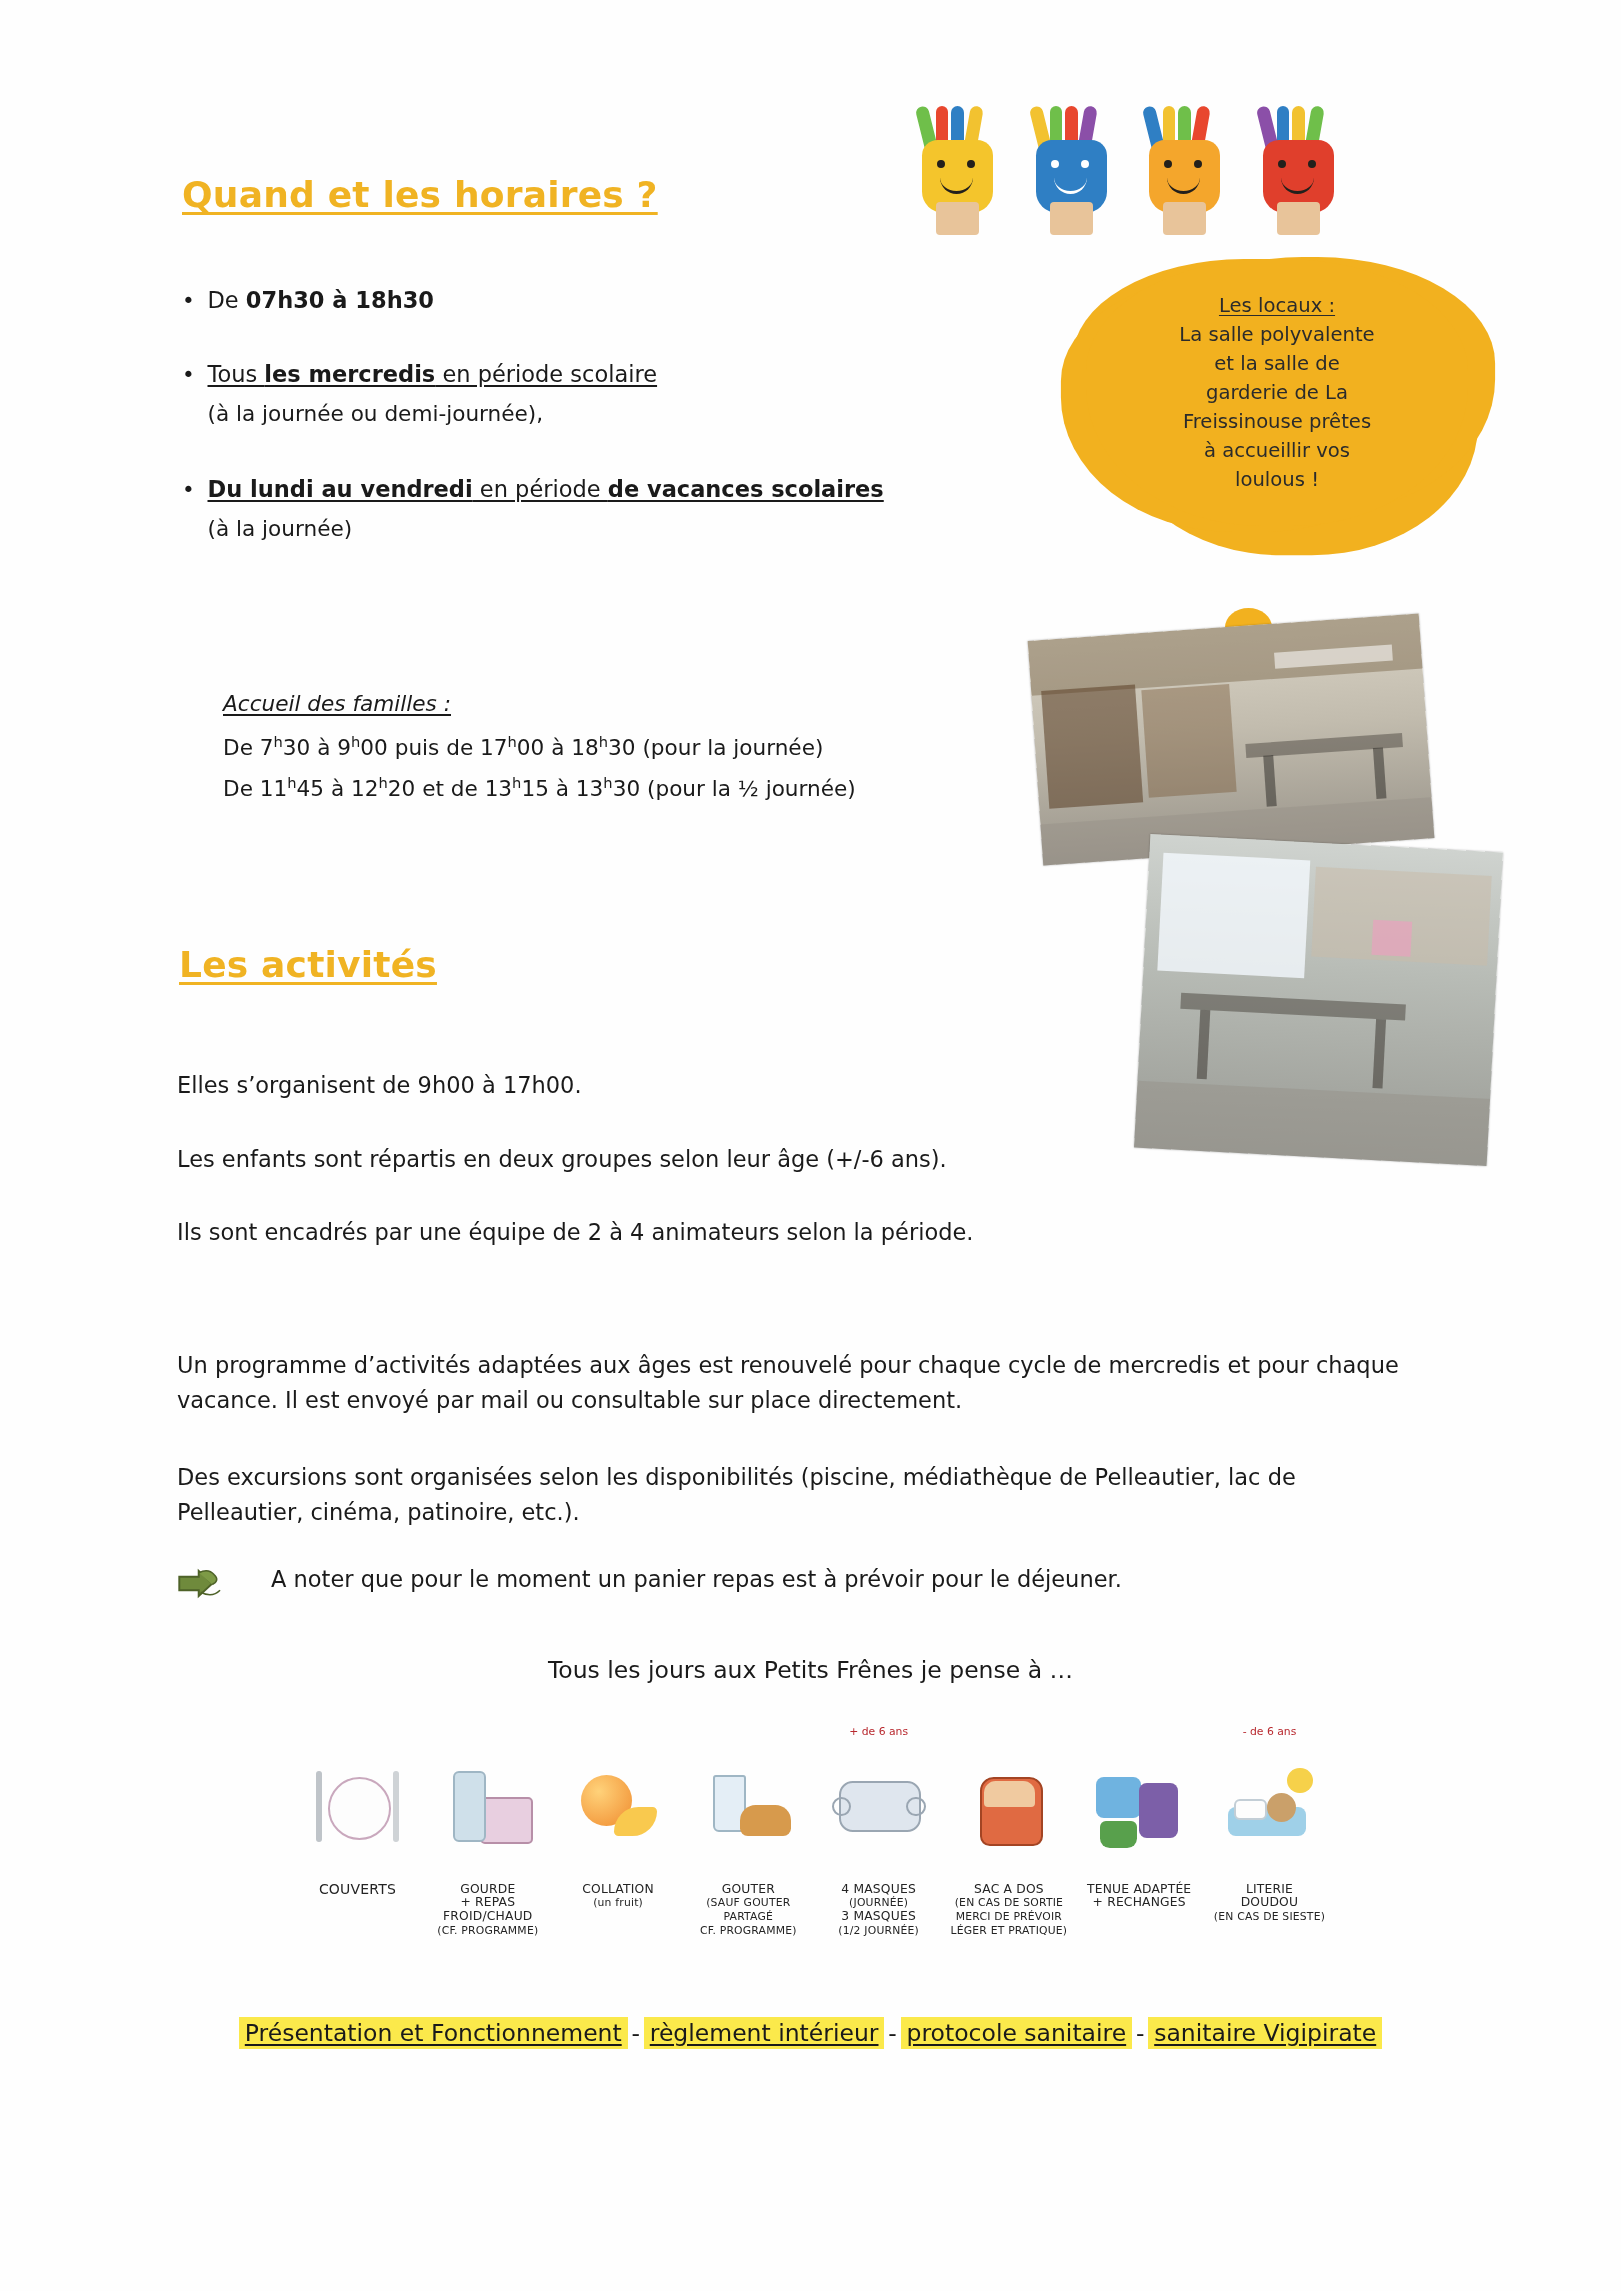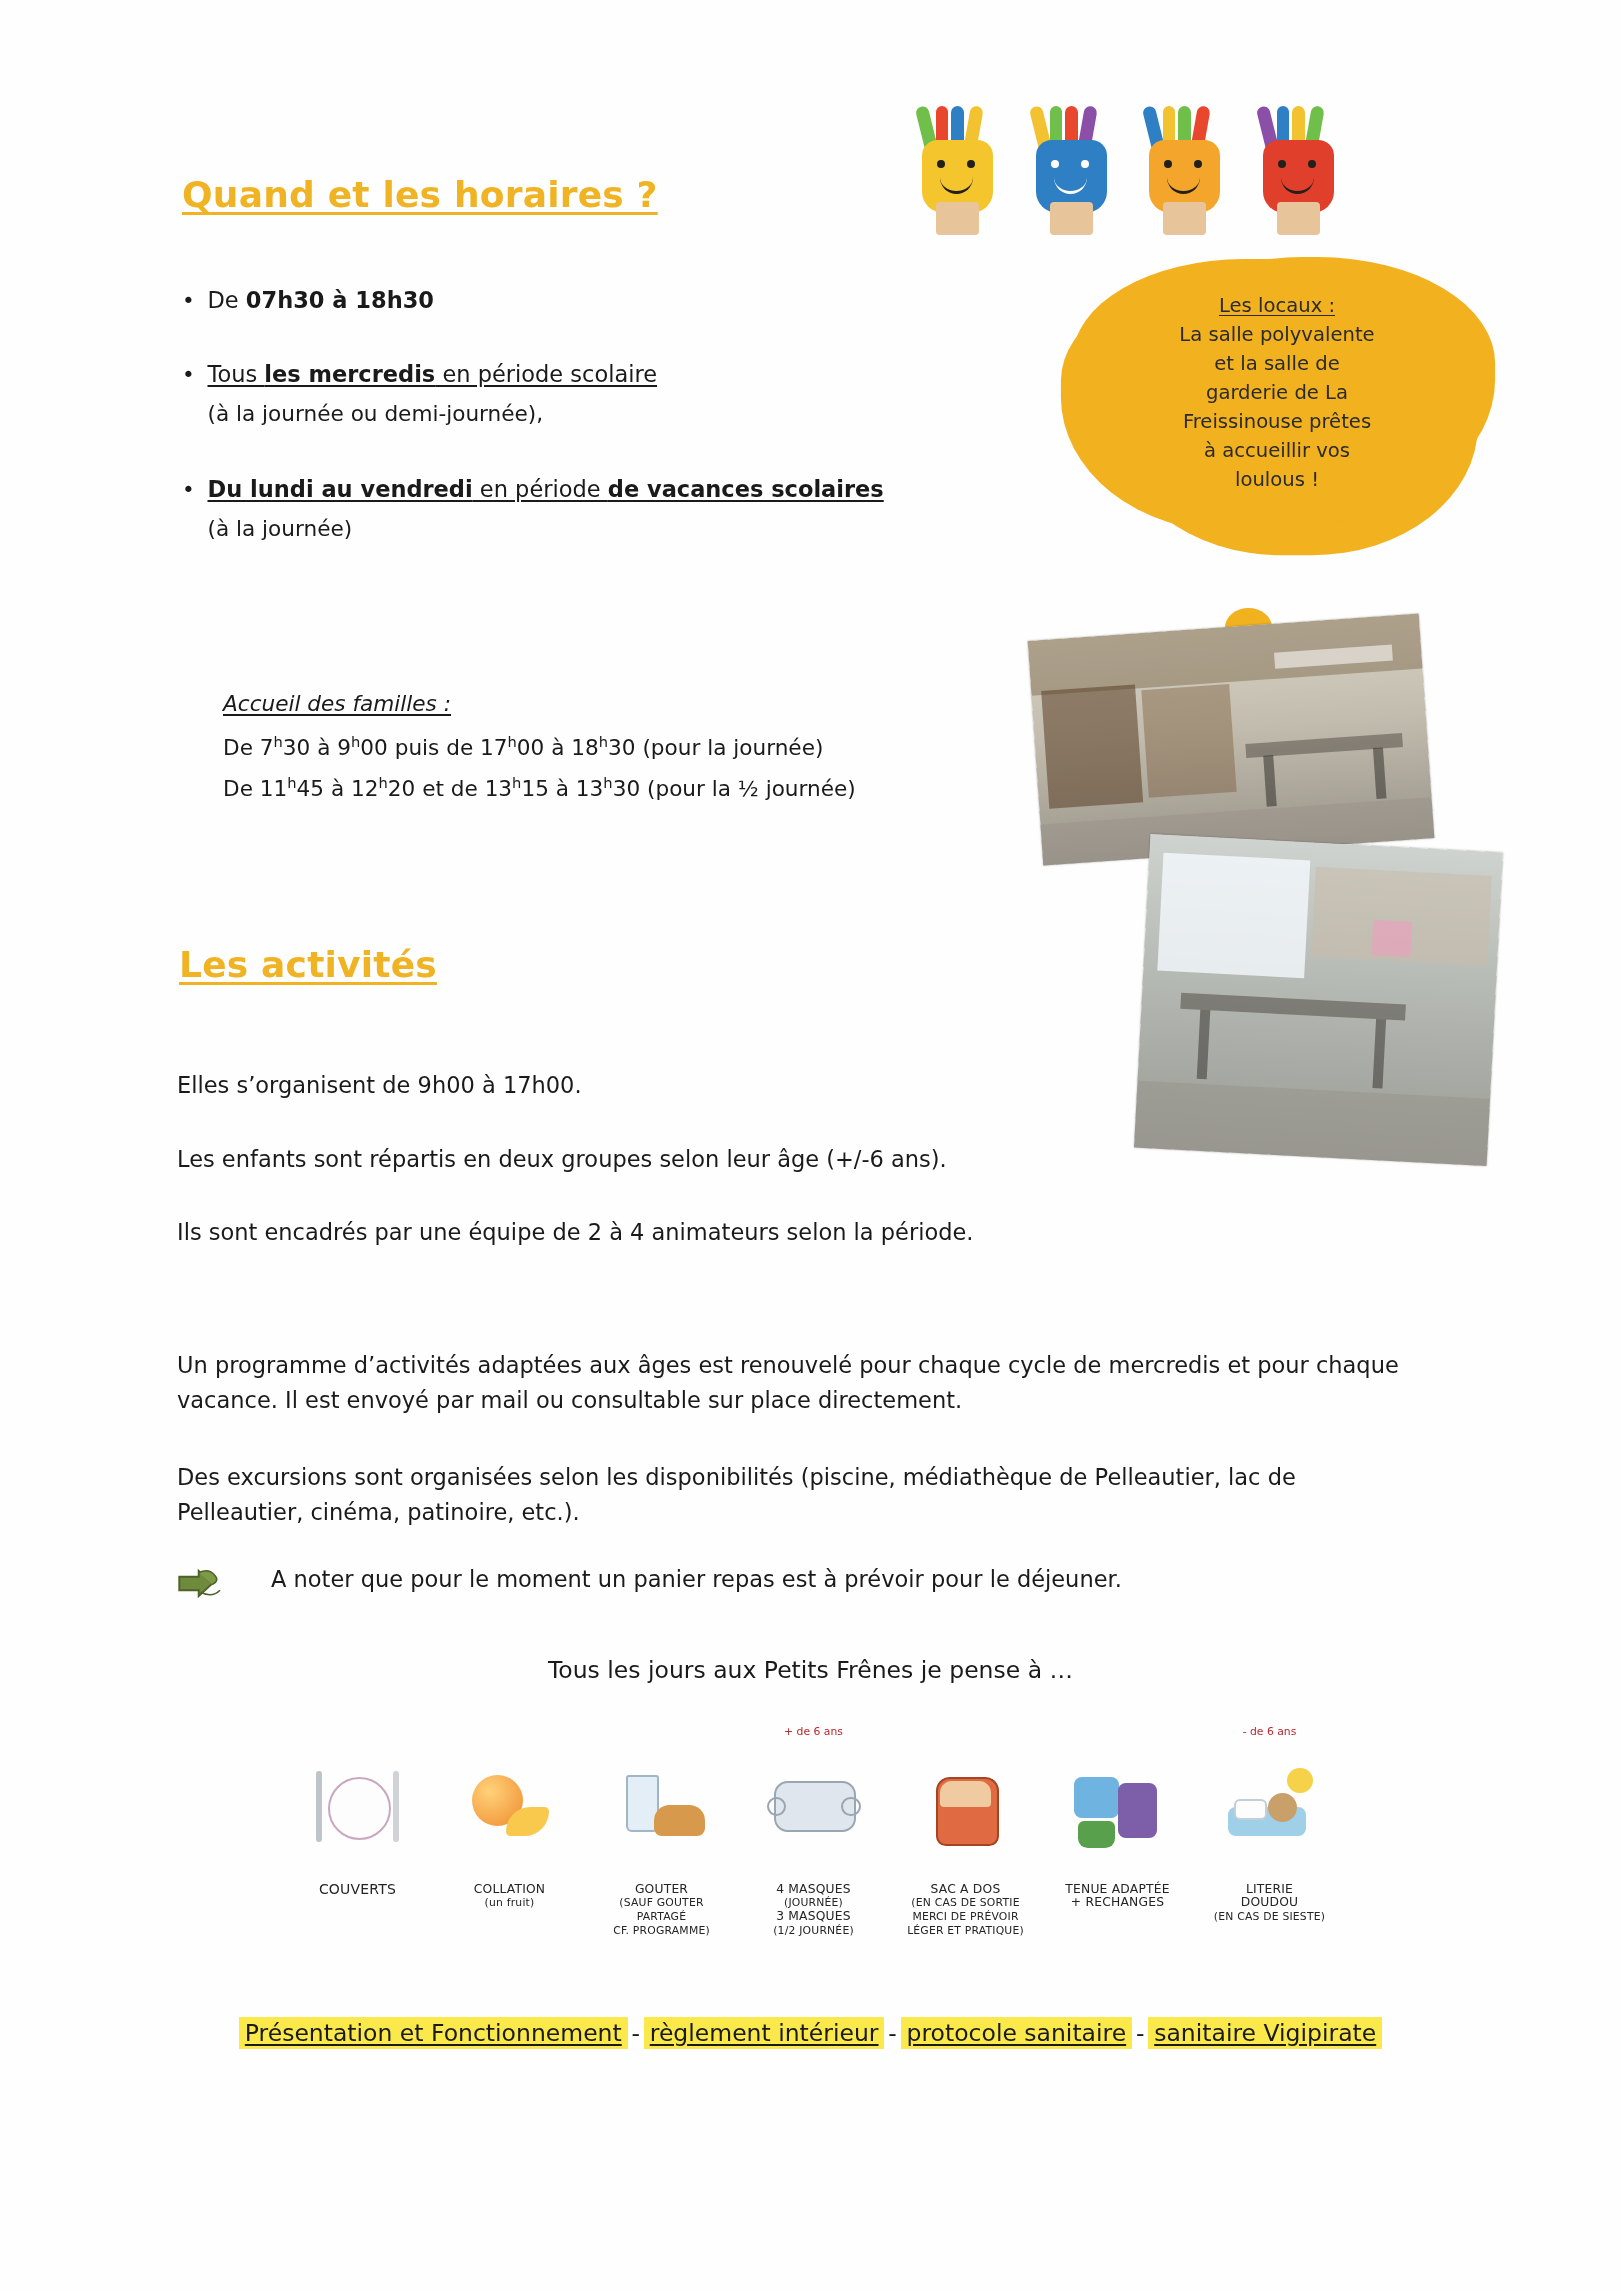--- a/index.html
+++ b/index.html
@@ -573,20 +573,33 @@
       <div class="picto-art">
         <div class="fork"></div>
           <div class="plate"></div>
           <div class="knife"></div>
       </div>
       <div class="picto-label">
         <div class="big">COUVERTS</div>
       </div>
     </div>
 
+    <div class="picto">
+      <div class="picto-top-note"></div>
+      <div class="picto-art">
+        <div class="lunchbox"></div>
+          <div class="bottle"></div>
+      </div>
+      <div class="picto-label">
+        <div>GOURDE</div>
+        <div>+ REPAS</div>
+        <div>FROID/CHAUD</div>
+        <div class="small">(CF. PROGRAMME)</div>
+      </div>
+    </div>
 
     <div class="picto">
       <div class="picto-top-note"></div>
       <div class="picto-art">
         <div class="peach"></div>
           <div class="peach-slice"></div>
       </div>
       <div class="picto-label">
         <div>COLLATION</div>
         <div class="small">(un fruit)</div>

